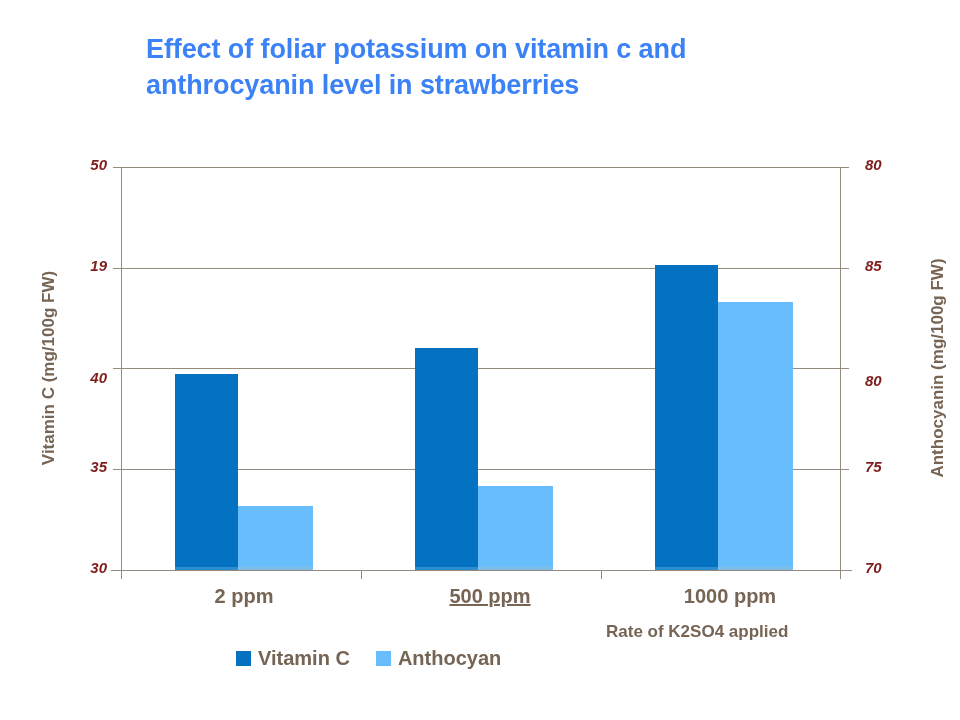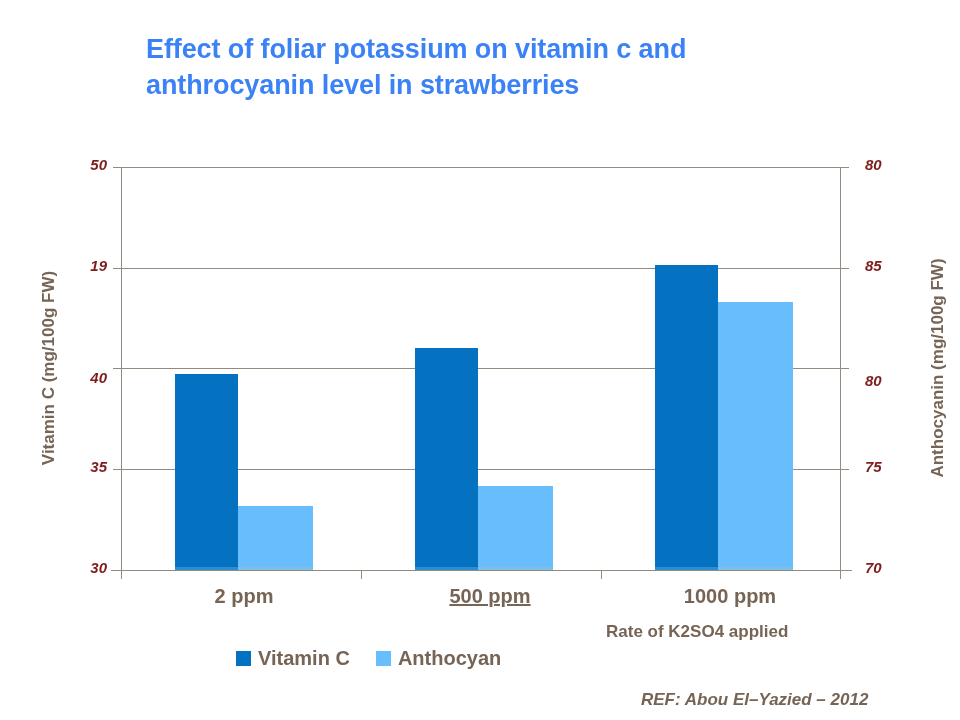--- a/index.html
+++ b/index.html
@@ -268,15 +268,14 @@
     <div class="legend-item">
       <span class="legend-swatch" style="background:#0571c1;"></span>
       <span class="legend-label">Vitamin C</span>
     </div>
     <div class="legend-item">
       <span class="legend-swatch" style="background:#68befd;"></span>
       <span class="legend-label">Anthocyan</span>
     </div>
   </div>
 
-  <div id="footer-ref">REF: Abou El–Yazied – 2012</div>
 
 </div>
 
 </body></html>

